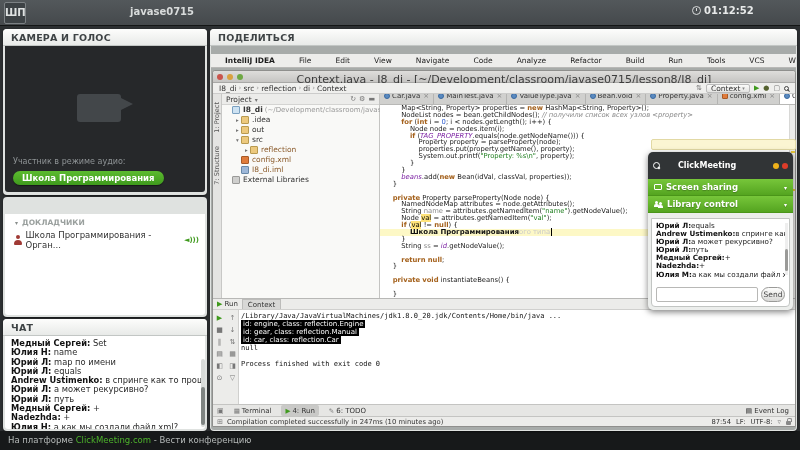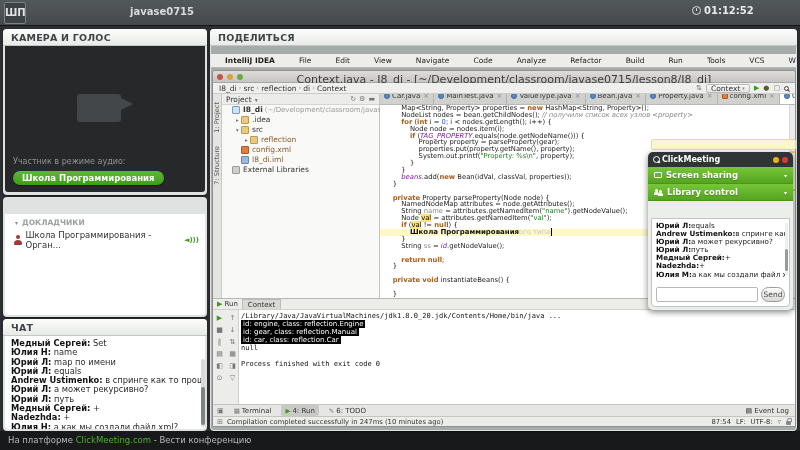--- a/index.html
+++ b/index.html
@@ -149,21 +149,21 @@
   .btab .gi.green{color:#3f9a1d;}
   #event-log{margin-left:auto;display:flex;gap:2px;align-items:center;font-size:7px;color:#333;padding-right:2px;}
   #statusbar{position:absolute;left:0;bottom:0;width:100%;height:10px;background:#ececea;border-top:1px solid #c4c4c2;display:flex;align-items:center;padding:0 4px;gap:4px;}
   #status-msg{font-size:6.8px;color:#333;}
   #status-right{margin-left:auto;display:flex;align-items:center;gap:5px;font-size:6.8px;color:#333;}
   .lock{width:5px;height:4px;background:#888;border-radius:1px;position:relative;margin-top:2px;}
   .lock:before{content:"";position:absolute;left:1px;top:-3px;width:3px;height:3px;border:1px solid #888;border-bottom:none;border-radius:2px 2px 0 0;}
 
   
   #cm-panel{position:absolute;left:648px;top:152px;width:145px;height:158px;border-radius:5px;box-shadow:0 2px 6px rgba(0,0,0,.5);background:#eceeec;z-index:9;}
-  #cm-head{height:15px;background:#313436;border-radius:5px 5px 0 0;display:flex;align-items:center;padding:0 5px;gap:2px;}
+  #cm-head{height:27px;background:#313436;border-radius:5px 5px 0 0;display:flex;align-items:center;padding:0 5px;gap:18px;}
   .cm-logo{width:7px;height:7px;border:1.5px solid #fff;border-radius:50%;position:relative;}
   .cm-logo:after{content:"";position:absolute;right:-1px;bottom:-1px;width:2px;height:2px;background:#fff;transform:rotate(45deg);}
   #cm-brand{color:#fff;font-size:8px;font-weight:bold;}
   #cm-dots{margin-left:auto;display:flex;gap:3px;}
   .dot{width:6px;height:6px;border-radius:50%;}
   .cm-row{height:17px;background:linear-gradient(#77c63a,#54a420);border-bottom:1px solid #4a9519;display:flex;align-items:center;gap:4px;padding:0 6px;color:#fff;font-size:8.5px;font-weight:bold;text-shadow:0 1px 1px rgba(0,0,0,.25);}
   .cm-chev{margin-left:auto;font-size:6px;}
   .cmi{flex:none;}
   .cmi-monitor{width:8px;height:6px;border:1px solid #fff;border-radius:1px;}
   .cmi-users{width:9px;height:7px;position:relative;}
@@ -326,20 +326,25 @@
                 <span class="tico tico-project"></span>
                 <span class="tree-label b">I8_di</span>
                 <span class="tree-suffix">(~/Development/classroom/javase0715/les</span>
               </div>
               <div class="tree-row" style="padding-left: 12px;">
                 <span class="tree-arrow">▸</span>
                 <span class="tico tico-folder"></span>
                 <span class="tree-label">.idea</span>
               </div>
               <div class="tree-row" style="padding-left: 12px;">
+                <span class="tree-arrow">▸</span>
+                <span class="tico tico-folder"></span>
+                <span class="tree-label">out</span>
+              </div>
+              <div class="tree-row" style="padding-left: 12px;">
                 <span class="tree-arrow">▾</span>
                 <span class="tico tico-folder"></span>
                 <span class="tree-label">src</span>
               </div>
               <div class="tree-row" style="padding-left: 21px;">
                 <span class="tree-arrow">▸</span>
                 <span class="tico tico-folder"></span>
                 <span class="tree-label mod">reflection</span>
               </div>
               <div class="tree-row" style="padding-left: 19px;">
@@ -368,21 +373,21 @@
               <span>MainTest.java</span>
               <span class="tab-close">×</span>
             </div>
             <div class="ed-tab">
               <span class="tab-ic"></span>
               <span>ValueType.java</span>
               <span class="tab-close">×</span>
             </div>
             <div class="ed-tab">
               <span class="tab-ic"></span>
-              <span>Bean.java</span>
+              <span>Bean.void</span>
               <span class="tab-close">×</span>
             </div>
             <div class="ed-tab">
               <span class="tab-ic"></span>
               <span>Property.java</span>
               <span class="tab-close">×</span>
             </div>
             <div class="ed-tab">
               <span class="tab-ic xml"></span>
               <span>config.xml</span>
@@ -393,21 +398,21 @@
               <span>Context.java</span>
             </div>
           </div>
 
         <div id="editor">
             <div class="code-line"><span class="sx-p">        Map&lt;String, Property&gt; properties = </span><span class="sx-k">new</span><span class="sx-p"> HashMap&lt;String, Property&gt;();</span></div>
             <div class="code-line"><span class="sx-p">        NodeList nodes = bean.getChildNodes(); </span><span class="sx-c">// получили список всех узлов &lt;property&gt;</span></div>
             <div class="code-line"><span class="sx-p">        </span><span class="sx-k">for</span><span class="sx-p"> (</span><span class="sx-k">int</span><span class="sx-p"> i = </span><span class="sx-n">0</span><span class="sx-p">; i &lt; nodes.getLength(); i++) {</span></div>
             <div class="code-line"><span class="sx-p">            Node node = nodes.item(i);</span></div>
             <div class="code-line"><span class="sx-p">            </span><span class="sx-k">if</span><span class="sx-p"> (</span><span class="sx-f">TAG_PROPERTY</span><span class="sx-p">.equals(node.getNodeName())) {</span></div>
-            <div class="code-line"><span class="sx-p">                Property property = parseProperty(gear);</span></div>
+            <div class="code-line"><span class="sx-p">                Property property = parseProperty(node);</span></div>
             <div class="code-line"><span class="sx-p">                properties.put(property.getName(), property);</span></div>
             <div class="code-line"><span class="sx-p">                System.out.printf(</span><span class="sx-s">"Property: %s\n"</span><span class="sx-p">, property);</span></div>
             <div class="code-line"><span class="sx-p">            }</span></div>
             <div class="code-line"><span class="sx-p">        }</span></div>
             <div class="code-line"><span class="sx-p">        </span><span class="sx-f">beans</span><span class="sx-p">.add(</span><span class="sx-k">new</span><span class="sx-p"> Bean(idVal, classVal, properties));</span></div>
             <div class="code-line"><span class="sx-p">    }</span></div>
             <div class="code-line">&nbsp;</div>
             <div class="code-line"><span class="sx-p">    </span><span class="sx-k">private</span><span class="sx-p"> Property parseProperty(Node node) {</span></div>
             <div class="code-line"><span class="sx-p">        NamedNodeMap attributes = node.getAttributes();</span></div>
             <div class="code-line"><span class="sx-p">        String </span><span class="sx-g">name</span><span class="sx-p"> = attributes.getNamedItem(</span><span class="sx-s">"name"</span><span class="sx-p">).getNodeValue();</span></div>

